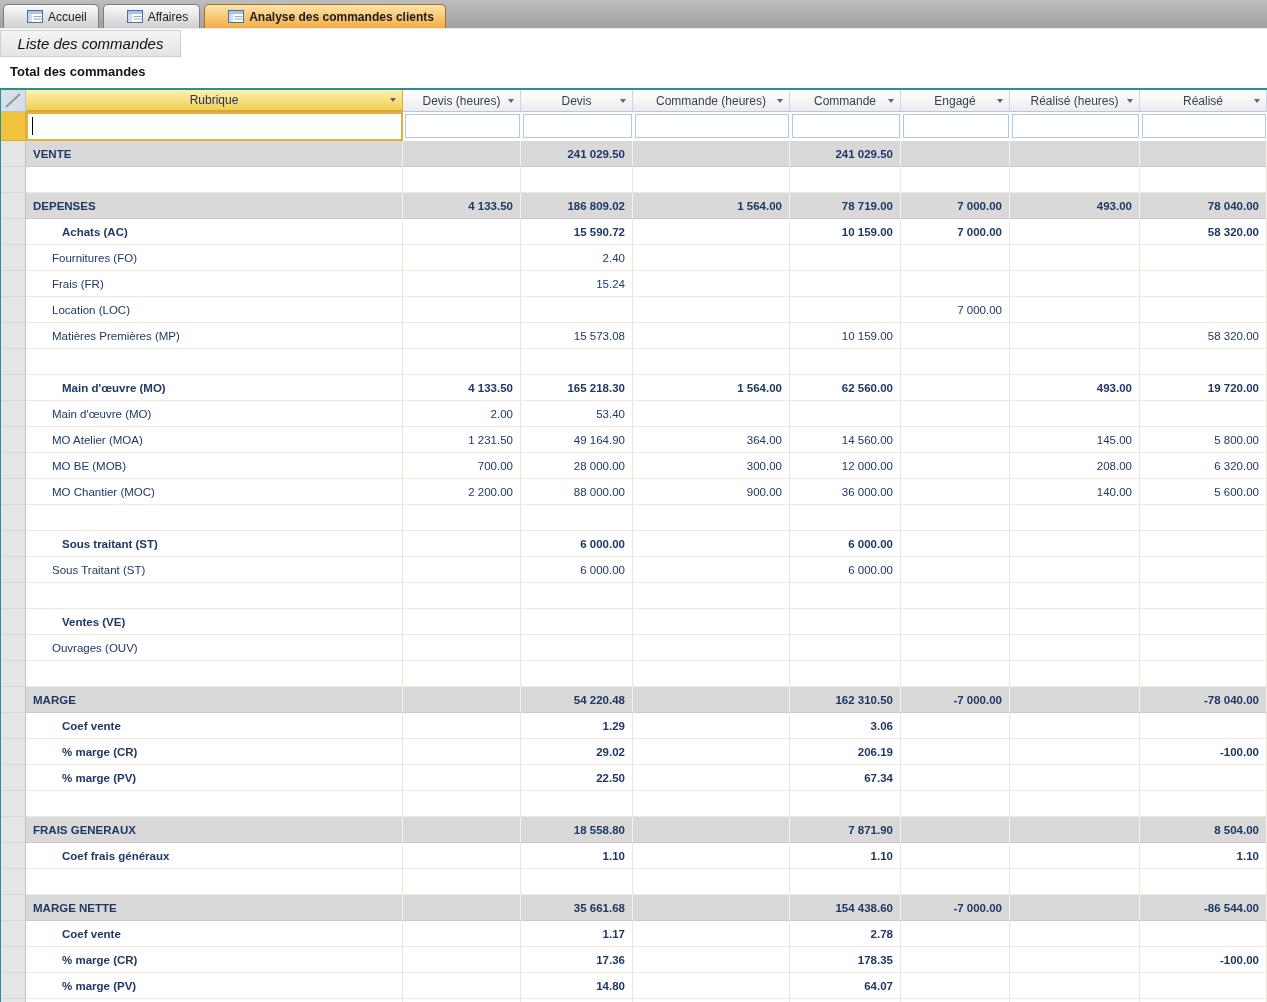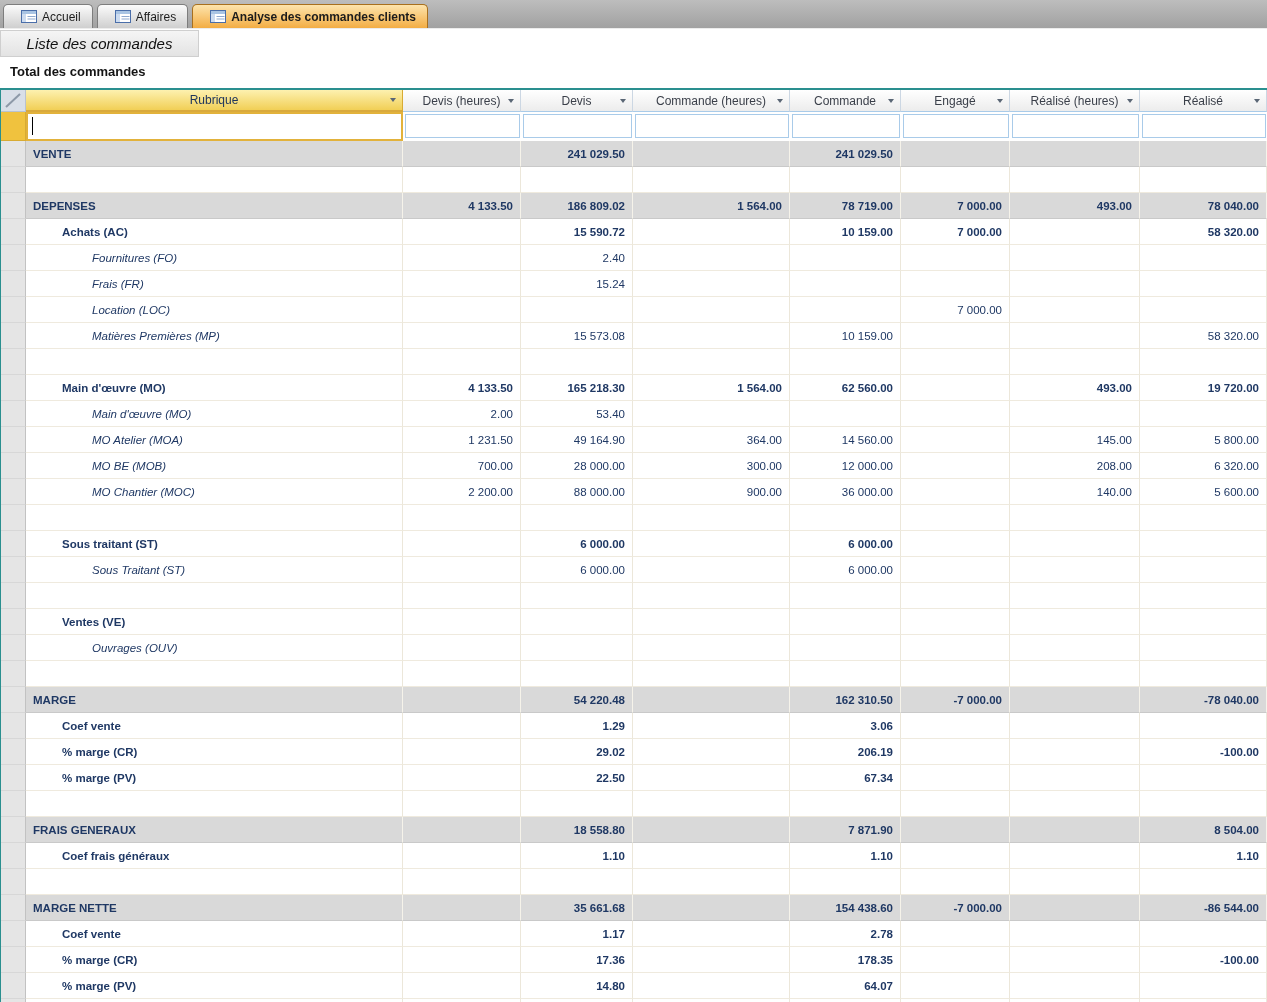--- a/index.html
+++ b/index.html
@@ -9,34 +9,34 @@
   }
   
   .tabbar{
     position:absolute;top:0;left:0;width:1267px;height:29px;box-sizing:border-box;
     background:linear-gradient(#bdbdbd,#a1a1a1);
     border-bottom:1px solid #ececec;
     display:flex;align-items:flex-end;padding-left:3px;
   }
   .wtab{
     height:23px;display:flex;align-items:center;gap:5px;
-    padding:0 11px 0 17px;margin-right:4px;
+    padding:0 11px 0 23px;margin-right:4px;
     border:1px solid #7d7d7d;border-bottom:none;border-radius:5px 5px 0 0;
     background:linear-gradient(#fbfbfb,#cfcfcf);
     font-size:12px;color:#1c1c1c;white-space:nowrap;cursor:default;
   }
   .wtab.active{
     background:linear-gradient(#fde4ac,#f3ad44);
     border-color:#a8701e;font-weight:bold;
   }
   .wicon{display:flex;align-items:center;}
   
   .subtabs{position:absolute;top:30px;left:0;display:flex;}
   .stab{
-    width:199px;height:27px;box-sizing:border-box;margin-right:2px;
+    width:181px;height:27px;box-sizing:border-box;margin-right:2px;
     border:1px solid #cfcfcf;
     background:linear-gradient(#f5f5f5,#e3e3e3);
     font-style:italic;font-size:15px;color:#101010;
     display:flex;align-items:center;justify-content:center;cursor:default;
   }
   .stab.active{background:#fff;border-color:#dedede;}
   
   .page-title{position:absolute;top:64px;left:10px;font-size:13px;font-weight:bold;color:#141414;}
   
   .grid{
@@ -71,21 +71,21 @@
   .fbox{width:100%;height:100%;box-sizing:border-box;border:1px solid #a9cbe9;background:#fff;}
   
   .c{
     box-sizing:border-box;background:#fff;
     border-right:1px solid #ece7da;border-bottom:1px solid #efeade;
     font-size:11.5px;color:#1f3864;display:flex;align-items:center;overflow:hidden;white-space:nowrap;
   }
   .c.lab{padding-left:7px;}
   .c.num{justify-content:flex-end;padding-right:7px;}
   .c.i1{padding-left:36px;}
-  .c.i2{padding-left:66px;font-style:italic;}
+  .c.i2{padding-left:26px;}
   .c.bold{font-weight:bold;}
   .c.g{background:#d9d9d9;border-right-color:#f6f3ea;border-bottom-color:#c9c9c9;}
 </style>
 </head>
 <body>
 
 <div class="tabbar">
     <div class="wtab">
       <div class="wicon">
         <svg width="16" height="13" viewBox="0 0 16 13">

